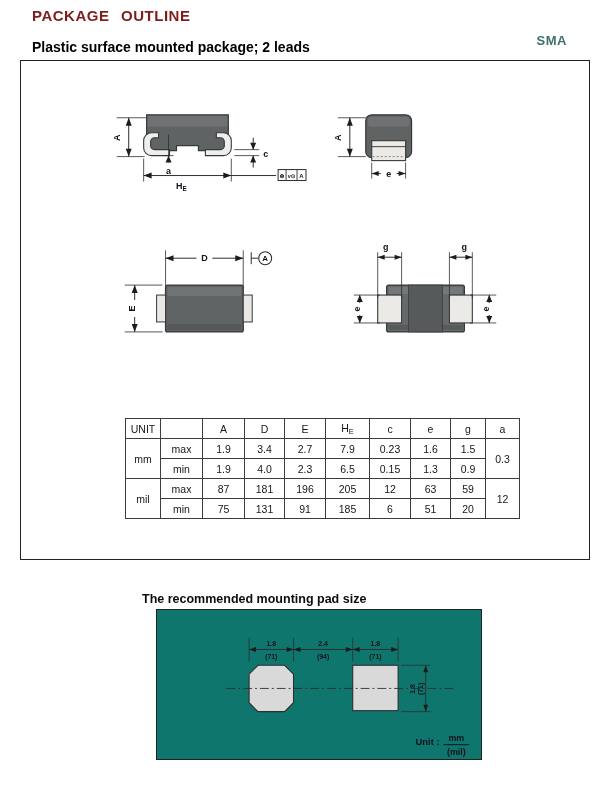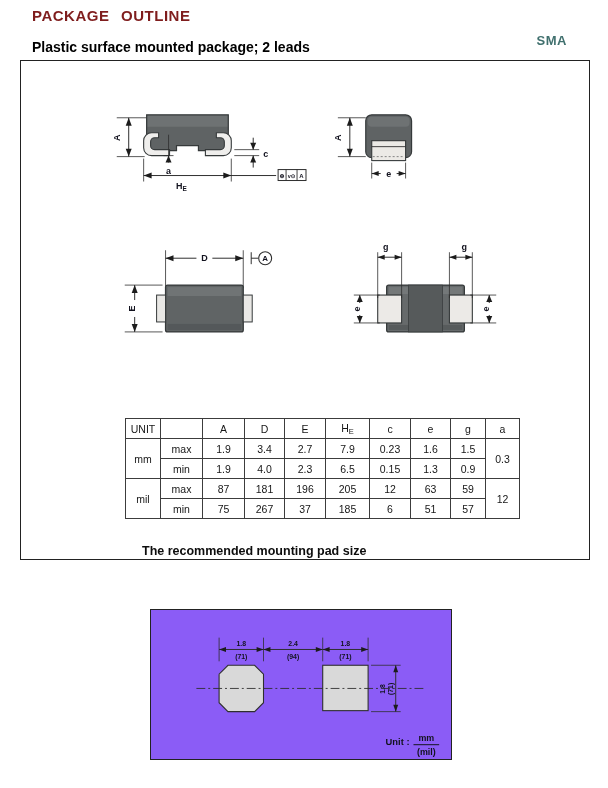--- a/index.html
+++ b/index.html
@@ -5,22 +5,22 @@
   html,body { margin:0; padding:0; background:#ffffff; }
   .page {
     position:relative; width:608px; height:788px; background:#ffffff;
     font-family:"Liberation Sans", sans-serif; color:#111; overflow:hidden;
   }
   .abs { position:absolute; }
   .doc-title { left:32px; top:7px; font-size:15px; font-weight:bold; letter-spacing:.5px; word-spacing:7px; color:#7f1d1d; }
   .doc-subtitle { left:32px; top:39px; font-size:14px; font-weight:bold; color:#000000; }
   .pkg-code { right:41px; top:33px; font-size:13px; font-weight:bold; letter-spacing:.5px; }
   .outline-box { left:20px; top:60px; width:568px; height:498px; border:1.5px solid #222; background:#fff; }
-  .pad-box { left:150px; top:609px; width:300px; height:149px; border:1.5px solid #222; background:#8b5cf6; }
-  .pad-title { left:142px; top:544px; font-size:12.5px; font-weight:bold; color:#0d0d0d; }
+  .pad-box { left:156px; top:609px; width:300px; height:149px; border:1.5px solid #222; background:#0f766e;padding-left:24px; }
+  .pad-title { left:142px; top:592px; font-size:12.5px; font-weight:bold; color:#0d0d0d; }
 
   table.dim { border-collapse:collapse; table-layout:fixed; font-size:10.5px; color:#161616; }
   table.dim td { border:1px solid #3c3c3c; text-align:center; vertical-align:middle; height:19px; padding:0; overflow:hidden; }
   table.dim { border:1.5px solid #222; }
   .sub { font-size:7.5px; vertical-align:-2px; }
 
   svg text { font-family:"Liberation Sans", sans-serif; }
   .dl  { stroke:#2e2e2e; stroke-width:1; fill:none; }
   .ext { stroke:#2e2e2e; stroke-width:0.8; fill:none; }
   .ar  { fill:#1c1c1c; stroke:none; }
@@ -237,26 +237,26 @@
         <td>196</td>
         <td>205</td>
         <td>12</td>
         <td>63</td>
         <td>59</td>
         <td rowspan="2">12</td>
       </tr>
       <tr>
         <td>min</td>
         <td>75</td>
-        <td>267</td>
-        <td>37</td>
+        <td>131</td>
+        <td>91</td>
         <td>185</td>
         <td>6</td>
         <td>51</td>
-        <td>57</td>
+        <td>20</td>
       </tr>
     </tbody>
       </table>
   </div>
 
   <div class="abs pad-title">The recommended mounting pad size</div>
 
   <div class="abs pad-box">
     <svg width="300" height="149" viewBox="0 0 302 151">
 

